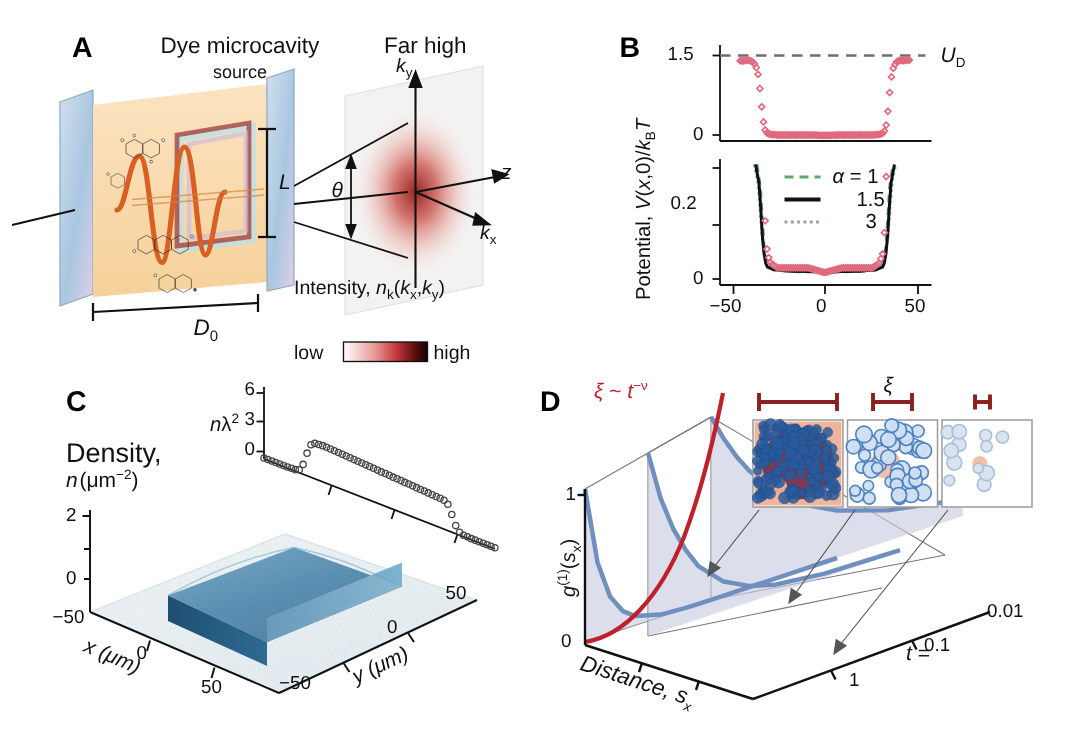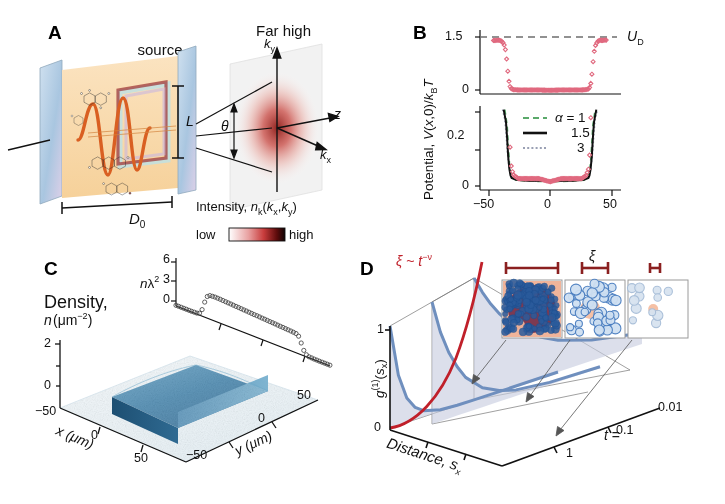--- a/index.html
+++ b/index.html
@@ -15,21 +15,22 @@
   svg{display:block;overflow:visible;}
   .rot90{transform-origin:0 0;transform:rotate(-90deg);}
 </style>
 </head>
 <body>
 
 <div class="fig">
 
 <div class="panel" style="left:0;top:0;width:365px;height:250px;">
   <div class="plab" style="left:48px;top:22px;">A</div>
-  <div class="txt ctr" style="left:60px;top:41px;width:200px;font-size:15px;">source</div>
+  <div class="txt ctr" style="left:60px;top:22px;width:200px;font-size:15px;">Dye microcavity</div>
+  <div class="txt ctr" style="left:60px;top:41px;width:200px;font-size:12px;">source</div>
   <div class="txt" style="left:256px;top:22px;font-size:15px;">Far high</div>
 
   <svg width="365" height="250" style="position:absolute;left:0;top:0;">
     <defs>
       <linearGradient id="mirrorg" x1="0" y1="0" x2="1" y2="1">
         <stop offset="0%" stop-color="#cfe0ef"></stop>
             <stop offset="55%" stop-color="#a9c6e0"></stop>
         <stop offset="100%" stop-color="#ddd0e8"></stop>
       </linearGradient>
       <linearGradient id="cavg" x1="0" y1="0" x2="0" y2="1">
@@ -147,21 +148,21 @@
 
     <rect x="229" y="228" width="56" height="13" fill="url(#cbg)" stroke="#111" stroke-width="0.9"></rect>
   </svg>
 
   <div class="txt it" style="left:186px;top:113px;font-size:14px;">L</div>
   <div class="txt" style="left:105px;top:210px;font-size:15px;margin-left:24px;"><i>D</i><sub style="font-size:10px">0</sub></div>
   <div class="txt it" style="left:221px;top:118px;font-size:14px;">θ</div>
   <div class="txt" style="left:264px;top:36px;font-size:13px;"><i>k</i><sub style="font-size:9px">y</sub></div>
   <div class="txt it" style="left:334px;top:106px;font-size:14px;">z</div>
   <div class="txt" style="left:320px;top:147px;font-size:13px;"><i>k</i><sub style="font-size:9px">x</sub></div>
-  <div class="txt" style="left:196px;top:199px;font-size:13px;text-align:center;">
+  <div class="txt" style="left:196px;top:184px;font-size:13px;text-align:center;">
     <span>Intensity, </span><i>n</i><sub style="font-size:9px">k</sub>(<i>k</i><sub style="font-size:9px">x</sub>,<i>k</i><sub style="font-size:9px">y</sub>)
   </div>
   <div class="txt" style="left:196px;top:227px;font-size:13px;">low</div>
   <div class="txt" style="left:289px;top:227px;font-size:13px;">high</div>
 </div>
 
 <div class="panel" style="left:405px;top:0;width:320px;height:250px;">
   <div class="plab" style="left:8px;top:22px;">B</div>
 
   <div class="txt rot90" style="left:16px;top:200px;font-size:13.5px;">

